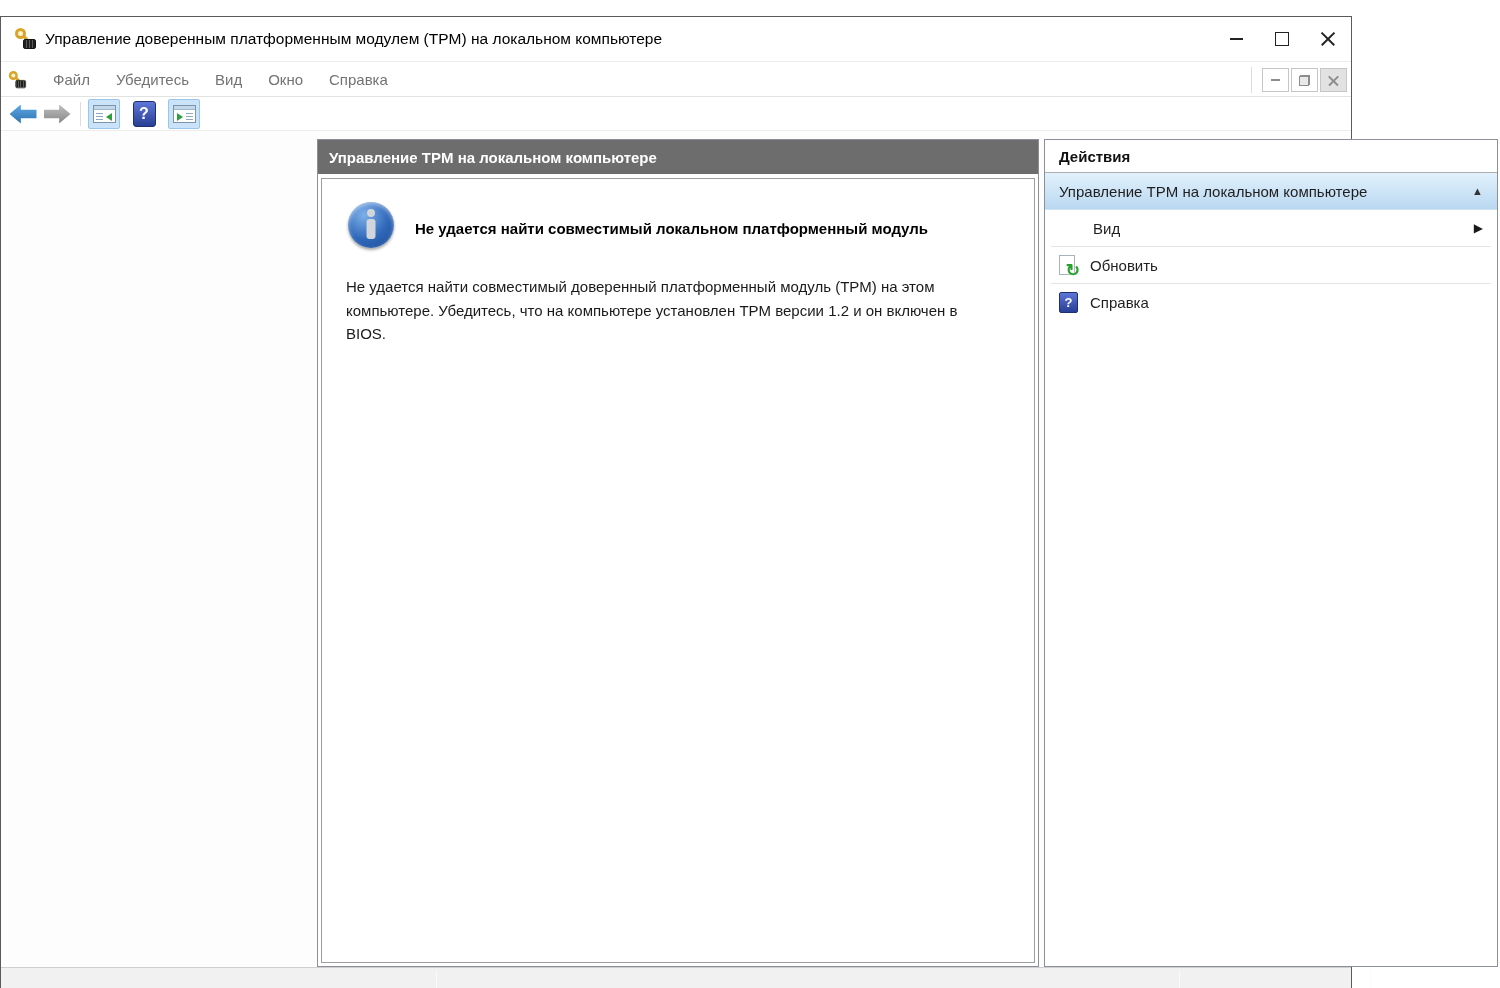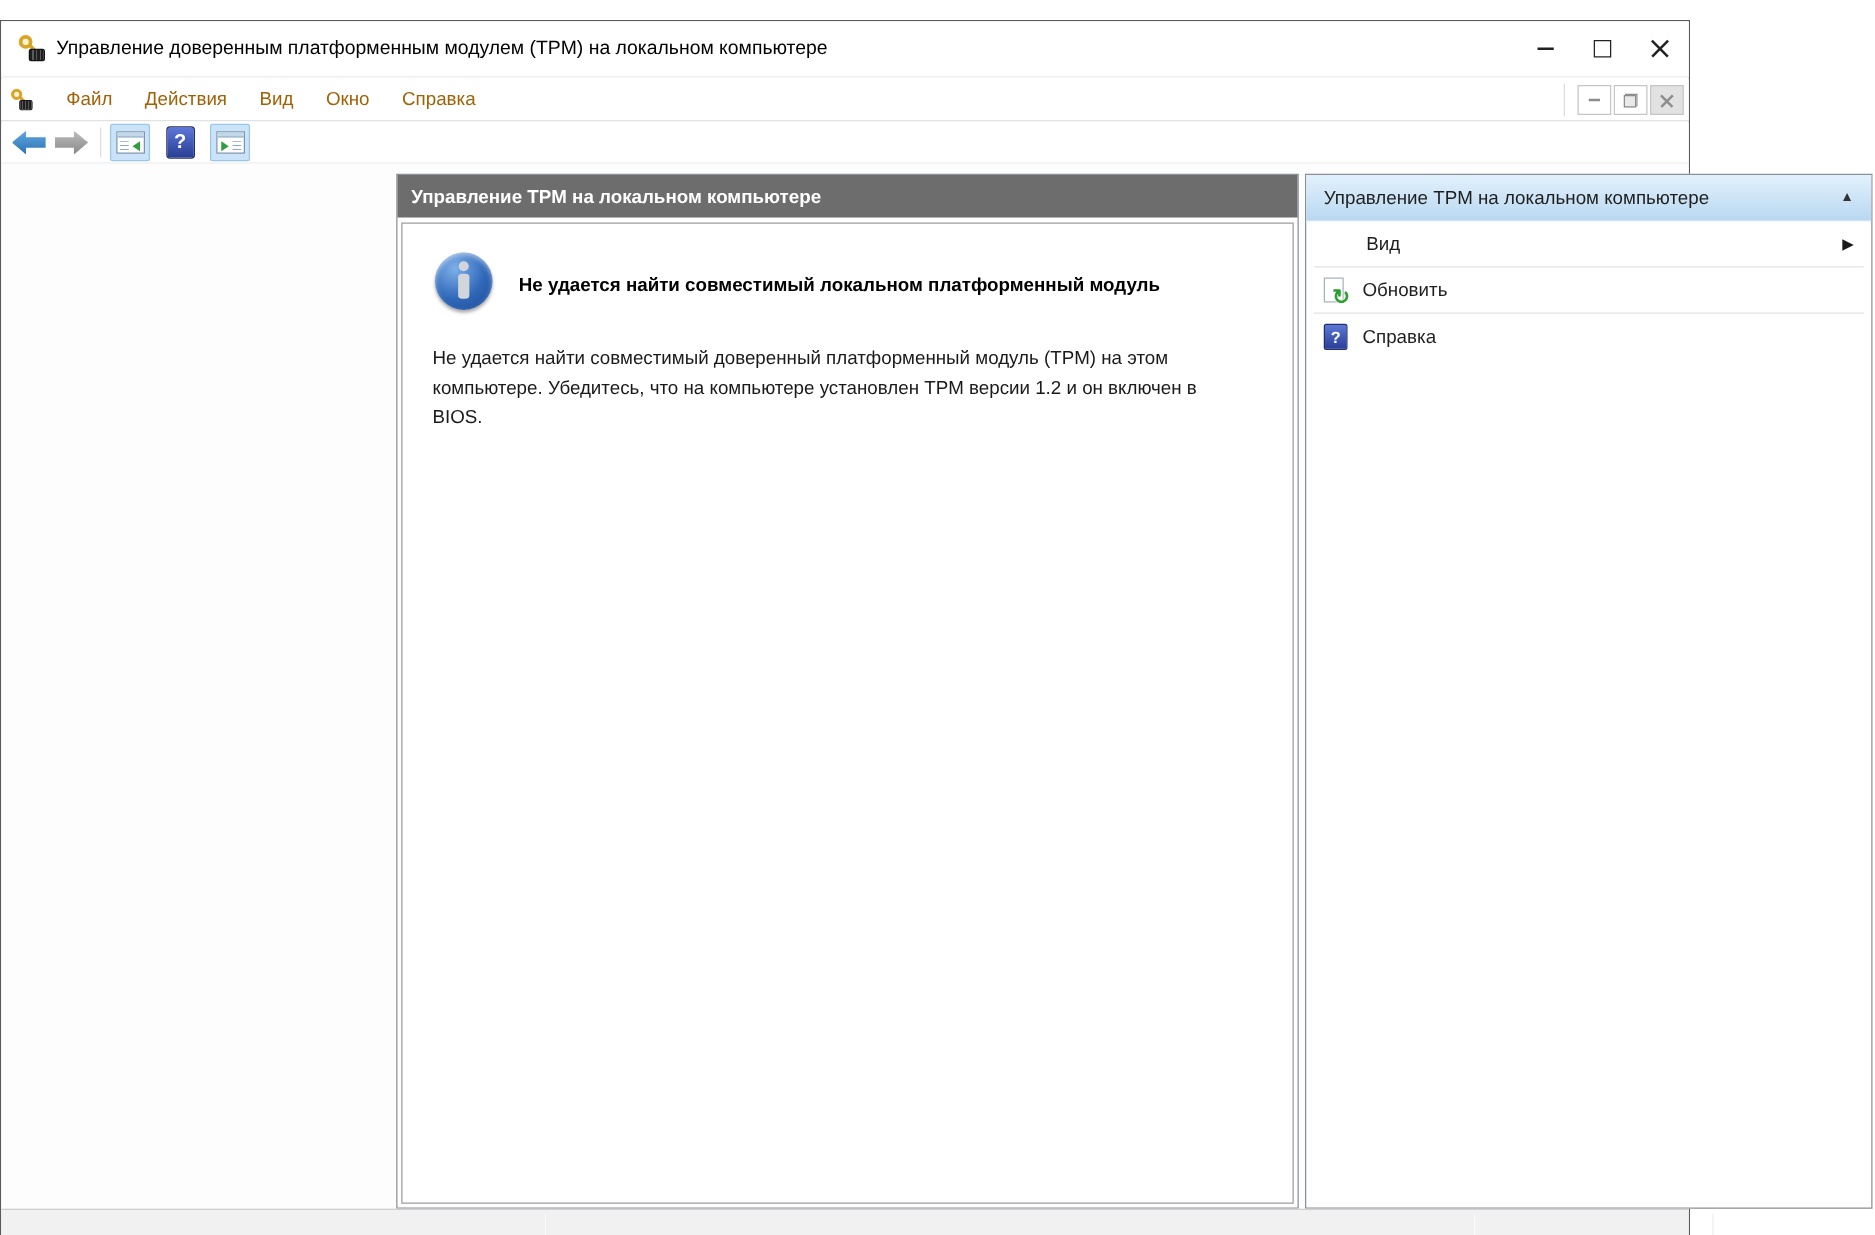--- a/index.html
+++ b/index.html
@@ -57,21 +57,21 @@
   }
   .tpm-icon.sm { transform: scale(.82); transform-origin: left center; }
 
   
   .menubar {
     position: absolute; left: 0; top: 46px; right: 0; height: 34px;
     background: #ffffff; display: flex; align-items: center;
     border-bottom: 1px solid #e2e2e2;
   }
   .menubar .doc-icon { margin-left: 7px; margin-right: 10px; }
-  .menu-item { font-size: 15px; padding: 12px 13px; height: 100%; display: flex; align-items: center; color: #a16207; cursor: default; }
+  .menu-item { font-size: 15px; padding: 12px 13px; height: 100%; display: flex; align-items: center; color: #737373; cursor: default; }
   .mdi-controls {
     position: absolute; right: 4px; top: 4px; height: 26px;
     display: flex; gap: 2px; align-items: center; padding-left: 10px;
     border-left: 1px solid #dcdcdc;
   }
   .mdi-btn {
     width: 27px; height: 24px; border: 1px solid #c6c6c6; background: #fff;
     display: flex; align-items: center; justify-content: center; position: relative;
   }
   .mdi-btn.close { background: #e2e2e2; }
@@ -239,21 +239,21 @@
     </div>
   </div>
 
   <div class="menubar">
     <span class="tpm-icon sm doc-icon">
       <span class="key-head"></span>
       <span class="key-stem"></span>
       <span class="roll"></span>
     </span>
     <span class="menu-item">Файл</span>
-    <span class="menu-item">Действия</span>
+    <span class="menu-item">Убедитесь</span>
     <span class="menu-item">Вид</span>
     <span class="menu-item">Окно</span>
     <span class="menu-item">Справка</span>
     <div class="mdi-controls">
       <div class="mdi-btn">
           <span class="mdi-min"></span>
         </div>
       <div class="mdi-btn">
           <span class="mdi-restore"></span>
         </div>
@@ -301,20 +301,21 @@
         <div class="info-icon">
           <span class="dot"></span>
           <span class="bar"></span>
         </div>
         <div class="msg-title">Не удается найти совместимый локальном платформенный модуль</div>
         <div class="msg-body">Не удается найти совместимый доверенный платформенный модуль (TPM) на этом компьютере. Убедитесь, что на компьютере установлен TPM версии 1.2 и он включен в BIOS.</div>
       </div>
     </div>
 
     <div class="actions-panel">
+      <div class="actions-header">Действия</div>
       <div class="action-group-header">
         <span>Управление TPM на локальном компьютере</span>
         <span class="grow"></span>
         <span class="collapse-glyph">▲</span>
       </div>
       <div class="action-item indent">
         <span>Вид</span>
         <span class="grow"></span>
         <span class="submenu-glyph">▶</span>
       </div>

